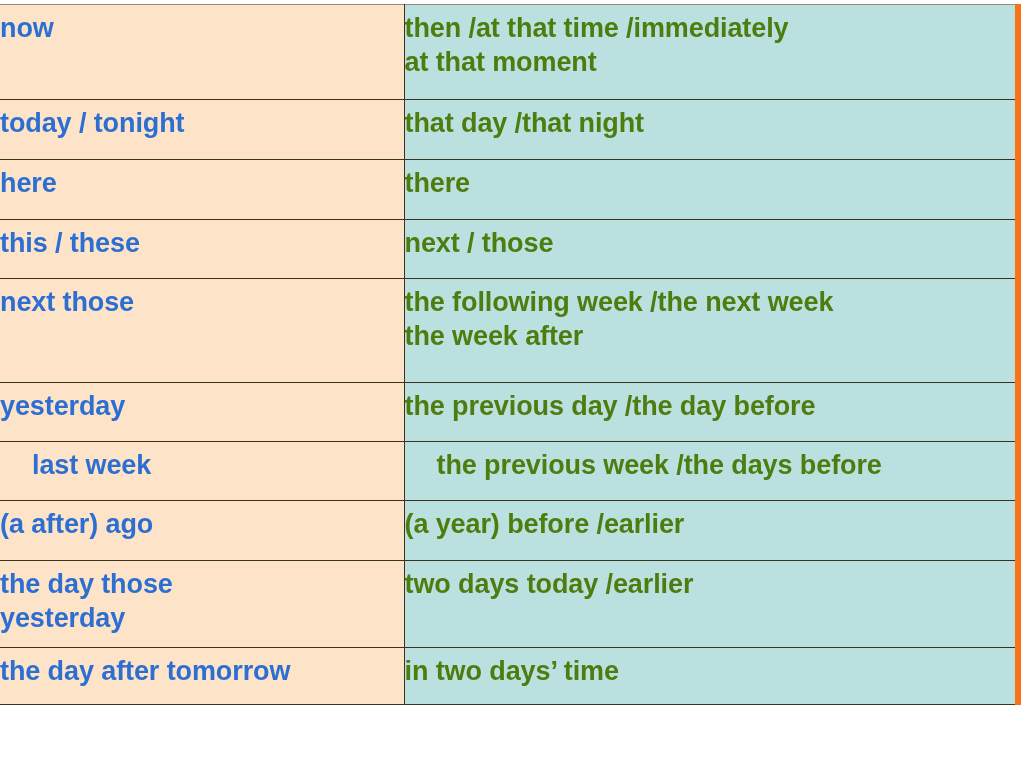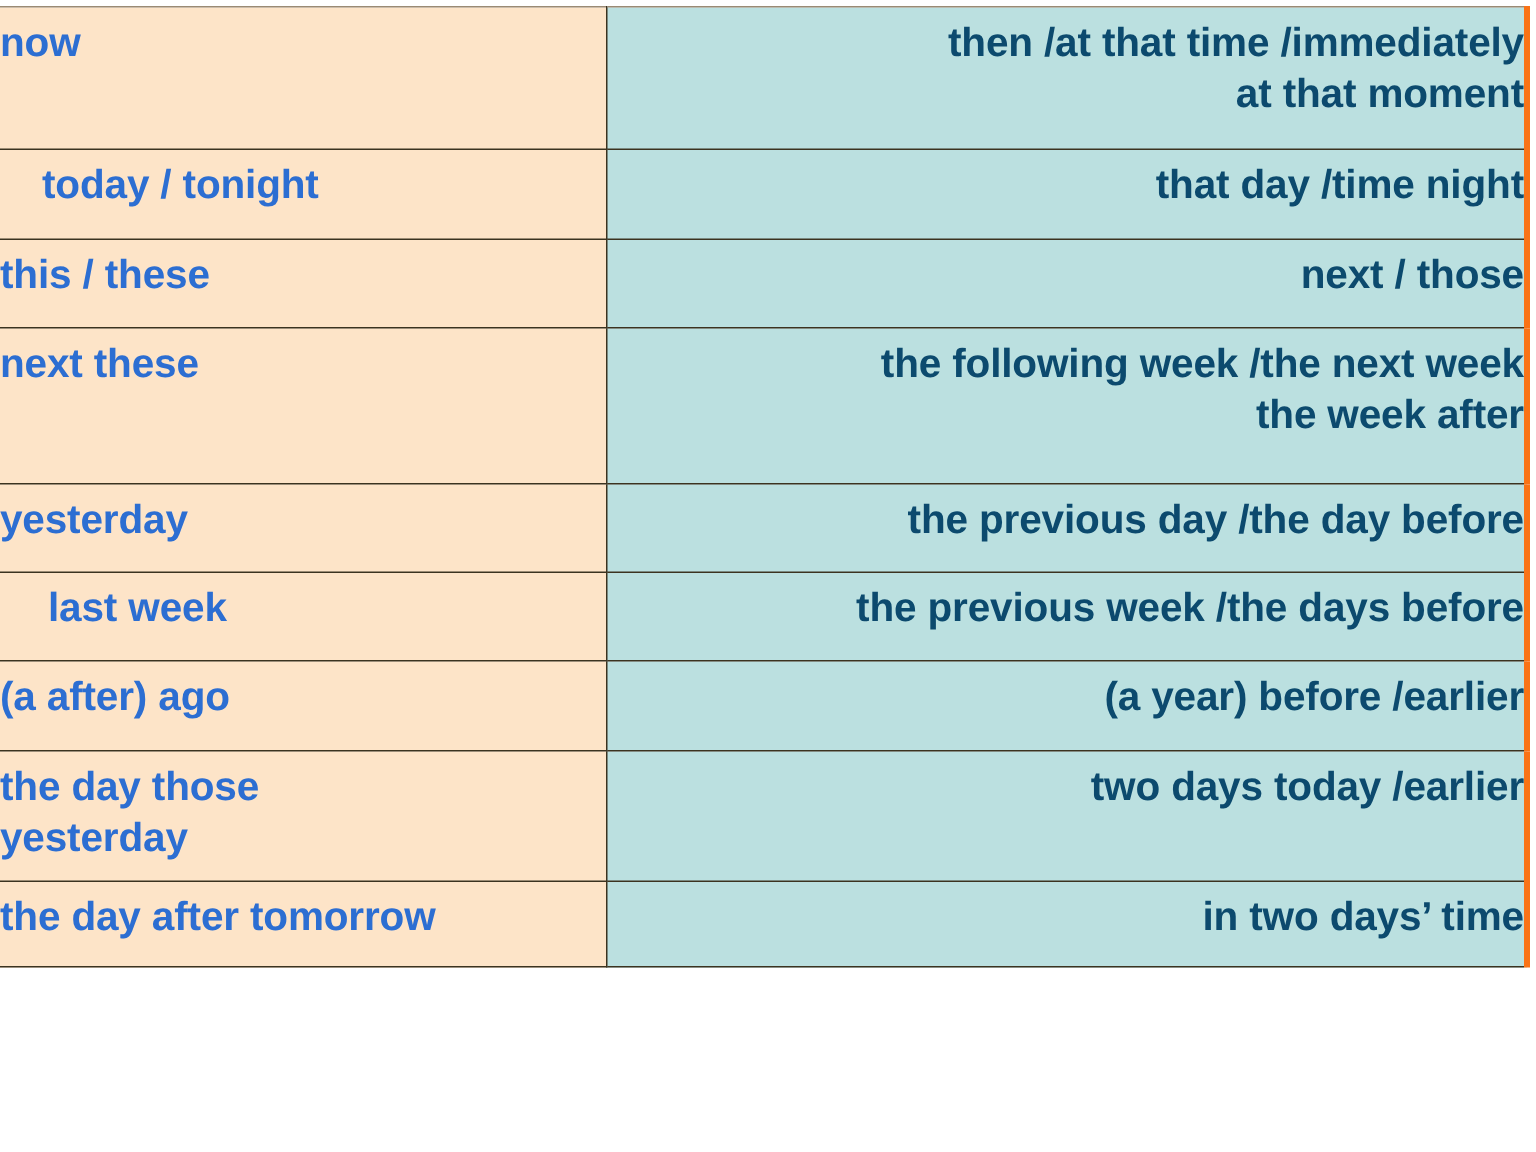--- a/index.html
+++ b/index.html
@@ -46,30 +46,29 @@
   td.direct {
     background: #fde4c8;
     color: #2c6ed2;
     padding-left: 52px;
     padding-right: 10px;
     border-right: 1px solid #3b3320;
   }
 
   td.reported {
     background: #bbe0e0;
-    color: #0c4a6e;
+    color: #4d7c0f;
     padding-left: 11px;
     padding-right: 10px;
-    border-right: 4px solid #f97316;
-    text-align: right;
+    border-right: 6px solid #f97316;
   }
 
   
   tr.r0  td { height: 82px; }
-  tr.r1  td { height: 47px; padding-left: 28px; }
+  tr.r1  td { height: 47px; }
   tr.r2  td { height: 47px; }
   tr.r3  td { height: 46px; }
   tr.r4  td { height: 83px; }
   tr.r5  td { height: 91px; }
   tr.r6  td { height: 46px; }
   tr.r7  td { height: 46px; padding-left: 32px; }
   tr.r8  td { height: 47px; }
   tr.r9  td { height: 74px; }
   tr.r10 td { height: 44px; }
 
@@ -94,38 +93,46 @@
           <span class="line">then /at that time /immediately</span>
           <span class="line">at that moment</span>
         </td>
       </tr>
 
       <tr class="r1">
         <td class="direct">
           <span class="line">today / tonight</span>
         </td>
         <td class="reported">
-          <span class="line">that day /time night</span>
+          <span class="line">that day /that night</span>
         </td>
       </tr>
 
+      <tr class="r2">
+        <td class="direct">
+          <span class="line">here</span>
+        </td>
+        <td class="reported">
+          <span class="line">there</span>
+        </td>
+      </tr>
 
       <tr class="r3">
         <td class="direct">
           <span class="line">this / these</span>
         </td>
         <td class="reported">
           <span class="line">next / those</span>
         </td>
       </tr>
 
 
       <tr class="r5">
         <td class="direct">
-          <span class="line">next these</span>
+          <span class="line">next those</span>
         </td>
         <td class="reported">
           <span class="line">the following week /the next week</span>
           <span class="line">the week after</span>
         </td>
       </tr>
 
       <tr class="r6">
         <td class="direct">
           <span class="line">yesterday</span>

